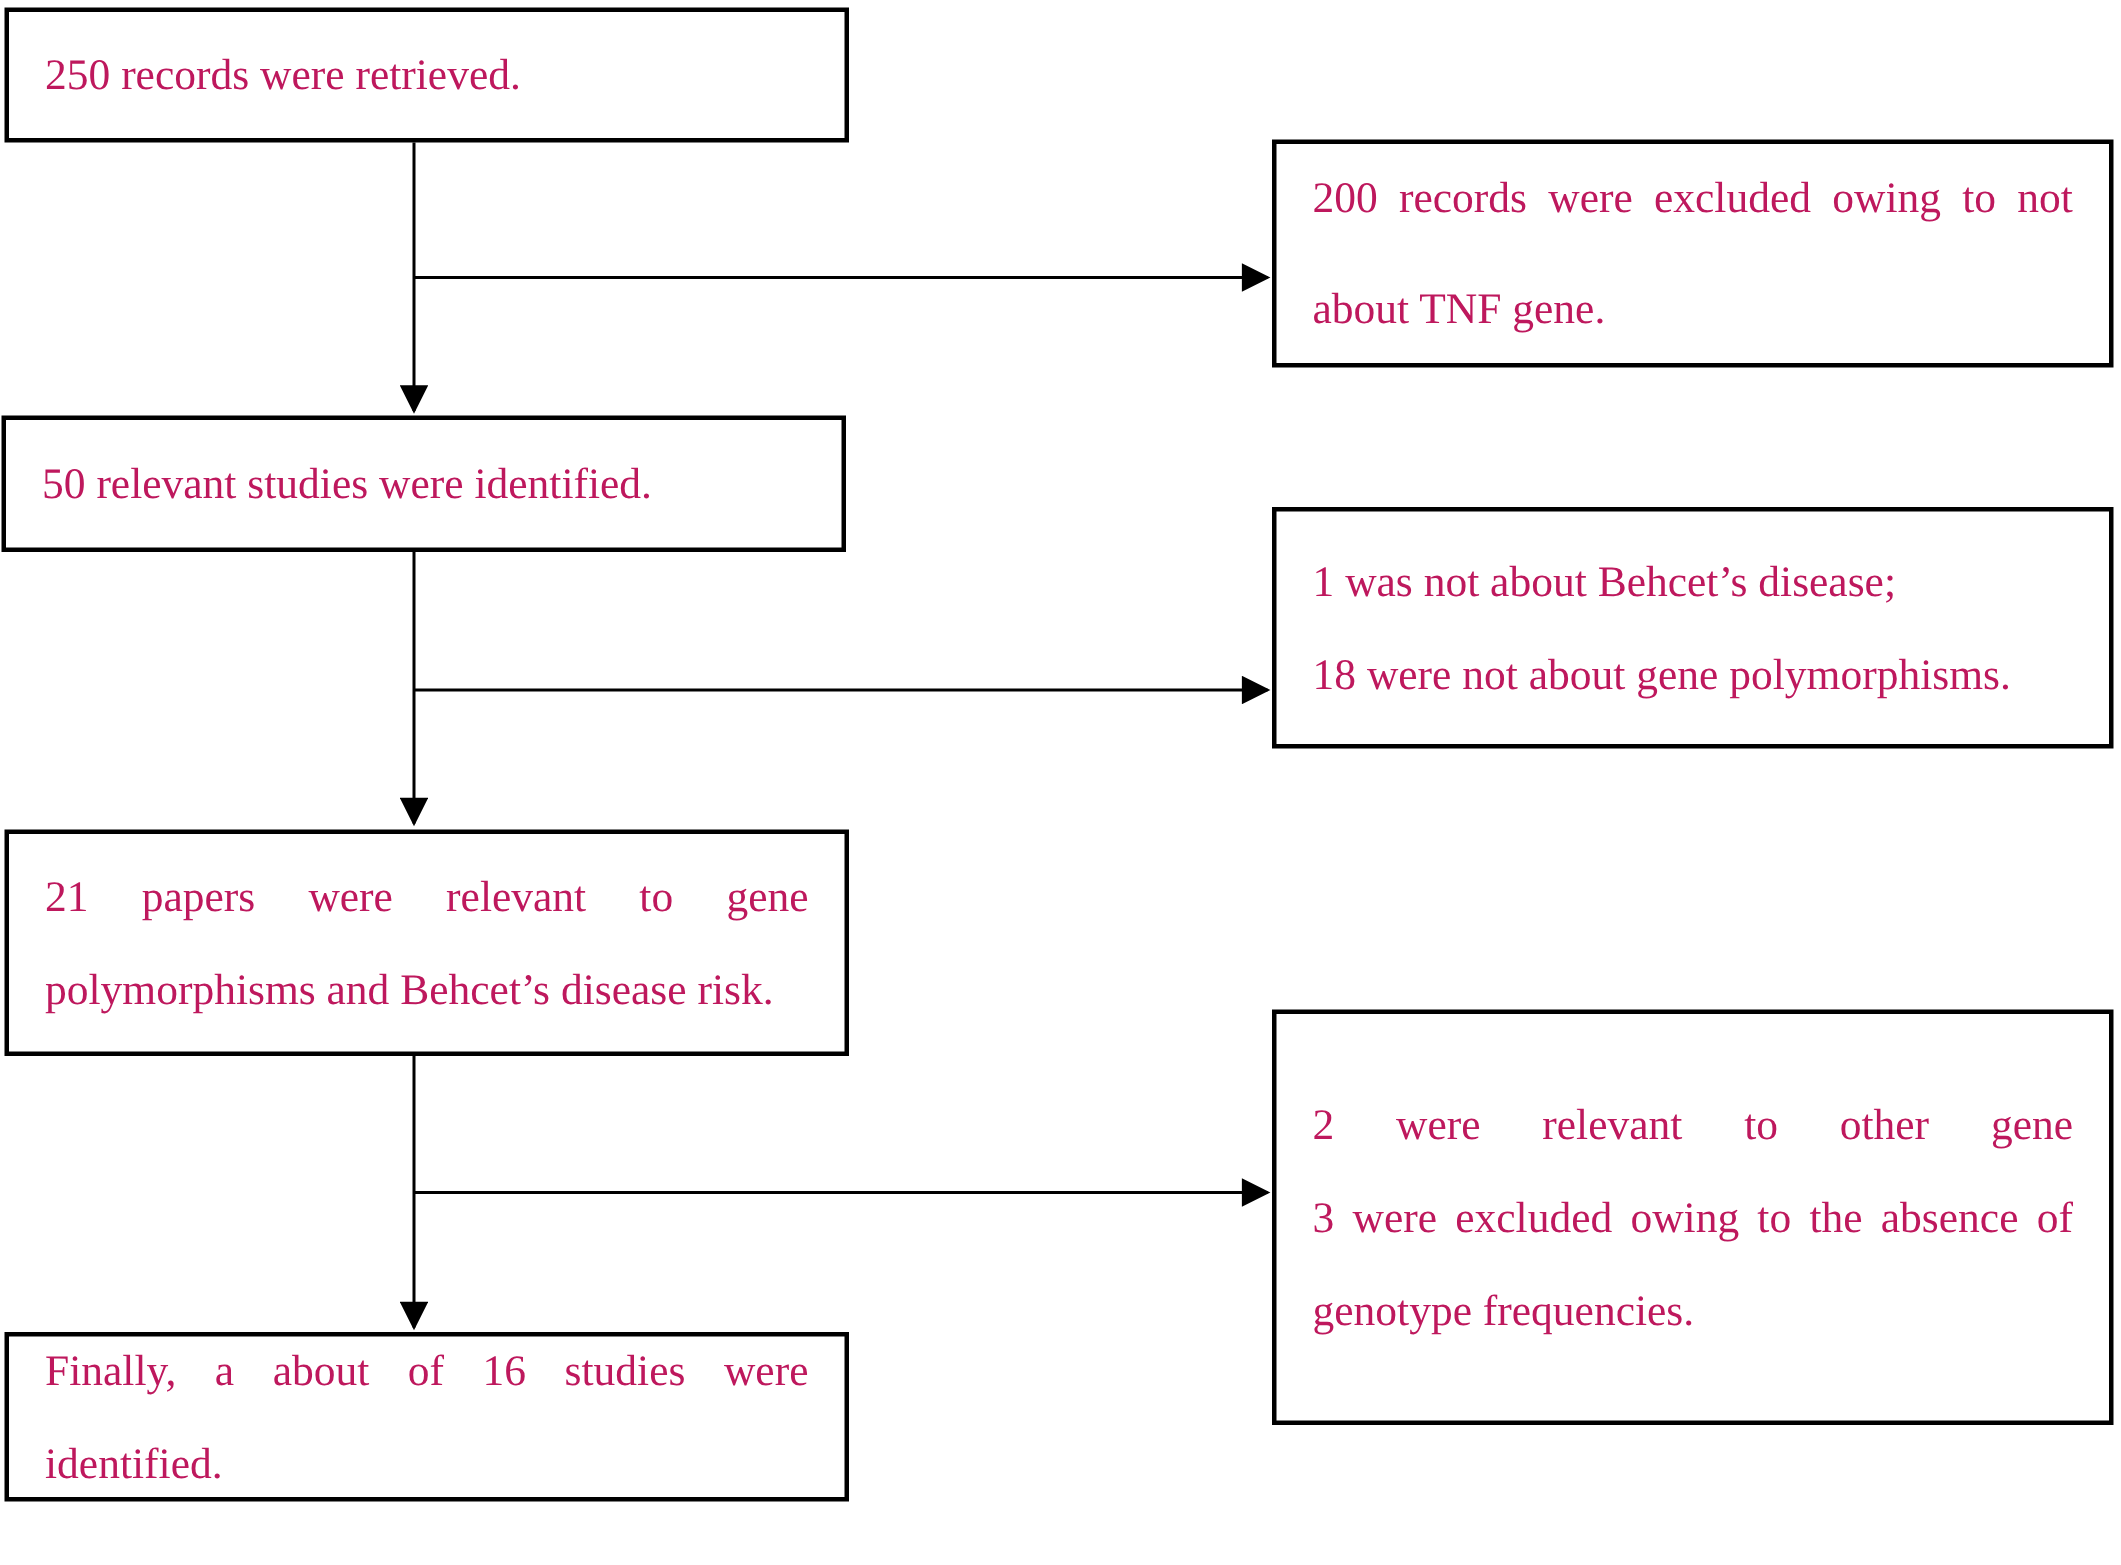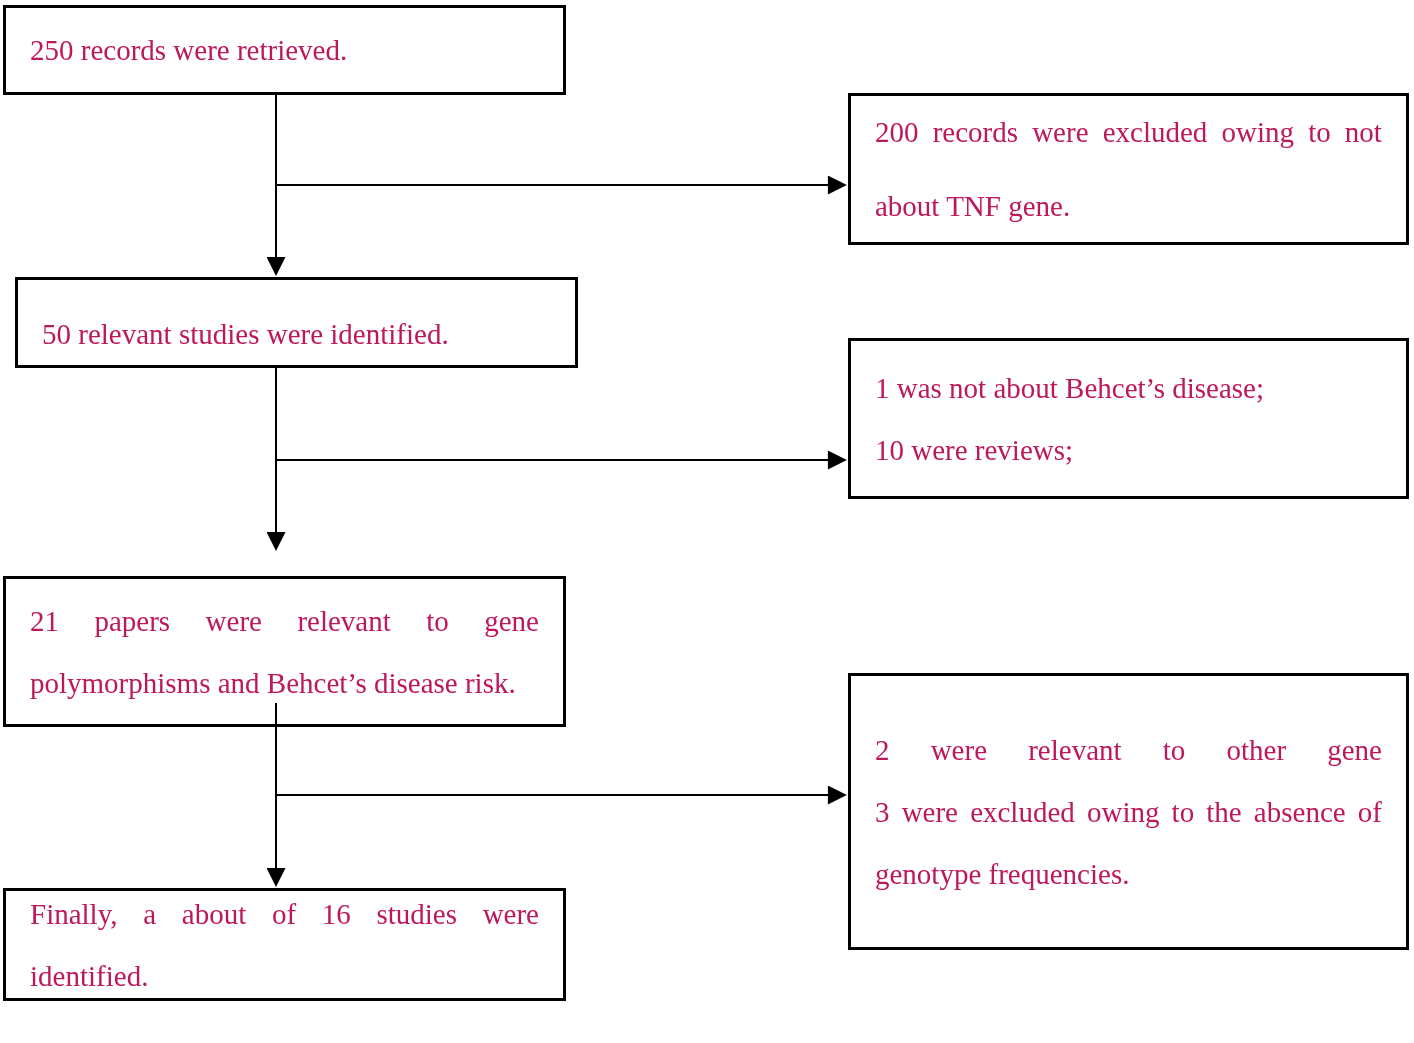--- a/index.html
+++ b/index.html
@@ -31,22 +31,22 @@
     line-height: 62px;
     white-space: nowrap;
   }
   
   .line.just {
     display: flex;
     justify-content: space-between;
     white-space: normal;
   }
   #box-left1  { left: 3px;   top: 5px;   width: 563px; height: 90px;  }
-  #box-left2  { left: 15px;   top: 277px; width: 563px; height: 91px; justify-content: flex-end;  }
-  #box-left3  { left: 3px;   top: 576px; width: 563px; height: 151px; }
+  #box-left2  { left: 1px;   top: 277px; width: 563px; height: 91px;  }
+  #box-left3  { left: 3px;   top: 553px; width: 563px; height: 151px; }
   #box-left4  { left: 3px;   top: 888px; width: 563px; height: 113px; }
   #box-right1 { left: 848px; top: 93px;  width: 561px; height: 152px; gap: 12px; }
   #box-right2 { left: 848px; top: 338px; width: 561px; height: 161px; }
   #box-right3 { left: 848px; top: 673px; width: 561px; height: 277px; }
   #connectors {
     position: absolute;
     left: 0;
     top: 0;
     pointer-events: none;
   }
@@ -72,21 +72,21 @@
       </div>
     <div class="line">about TNF gene.</div>
   </div>
 
   <div class="box" id="box-left2">
     <div class="line">50 relevant studies were identified.</div>
   </div>
 
   <div class="box" id="box-right2">
     <div class="line">1 was not about Behcet’s disease;</div>
-    <div class="line">10 were reviews;</div>
+    <div class="line">18 were not about gene polymorphisms.</div>
   </div>
 
   <div class="box" id="box-left3">
     <div class="line just">
         <span>21</span>
         <span>papers</span>
         <span>were</span>
         <span>relevant</span>
         <span>to</span>
         <span>gene</span>

